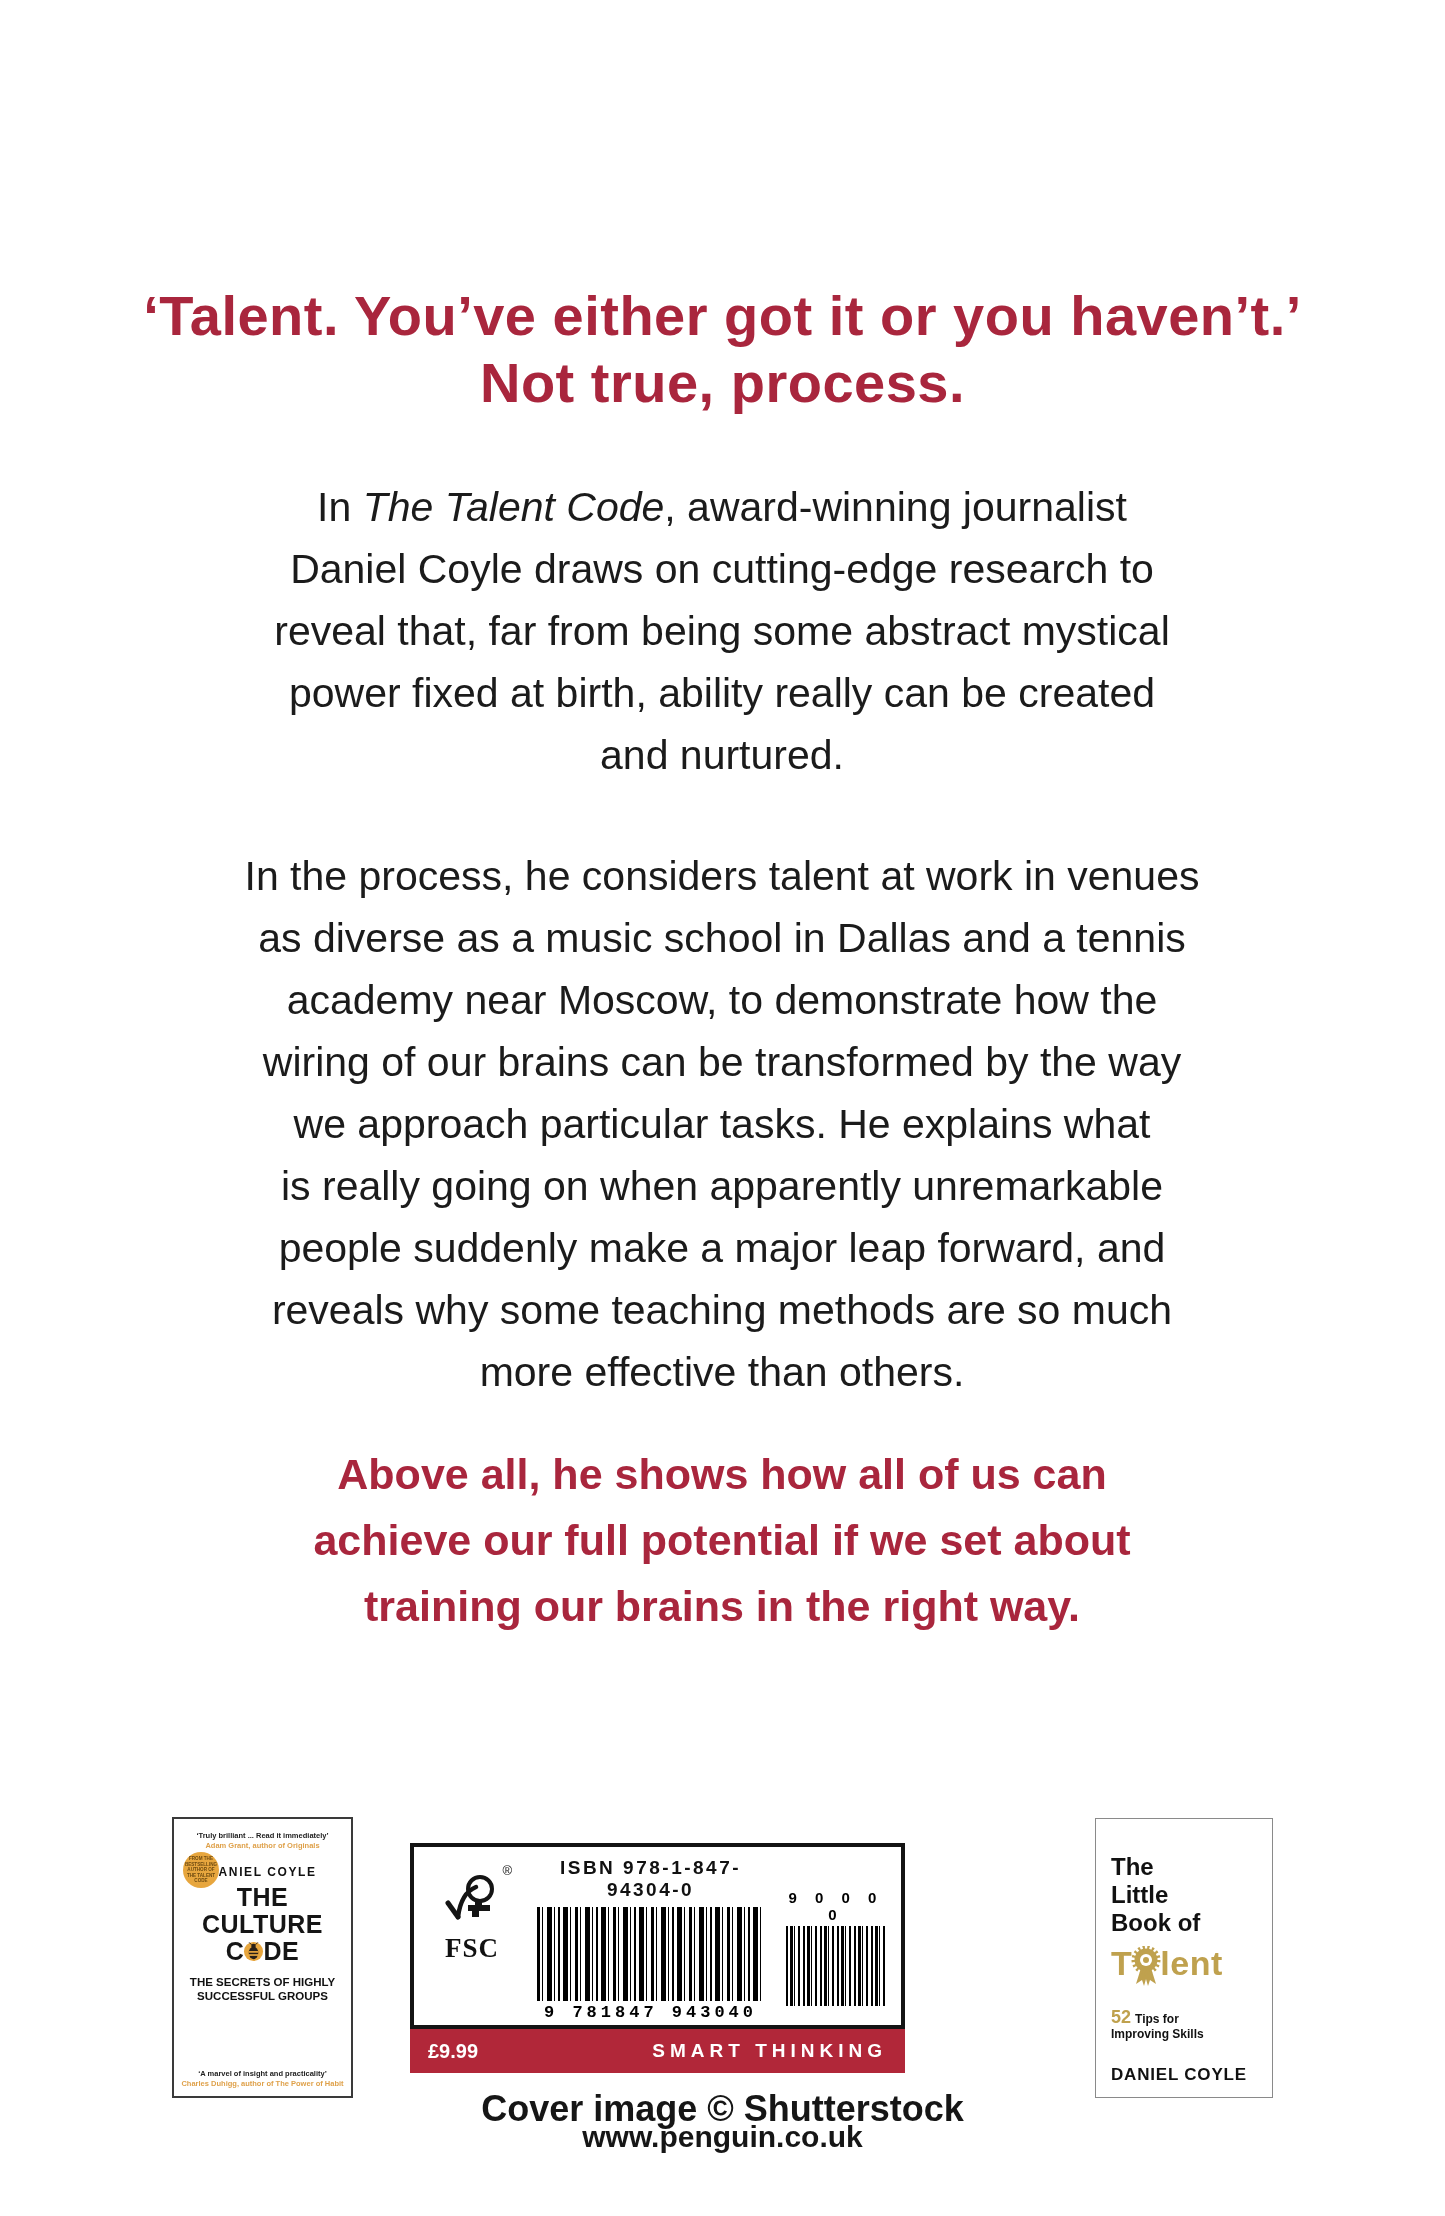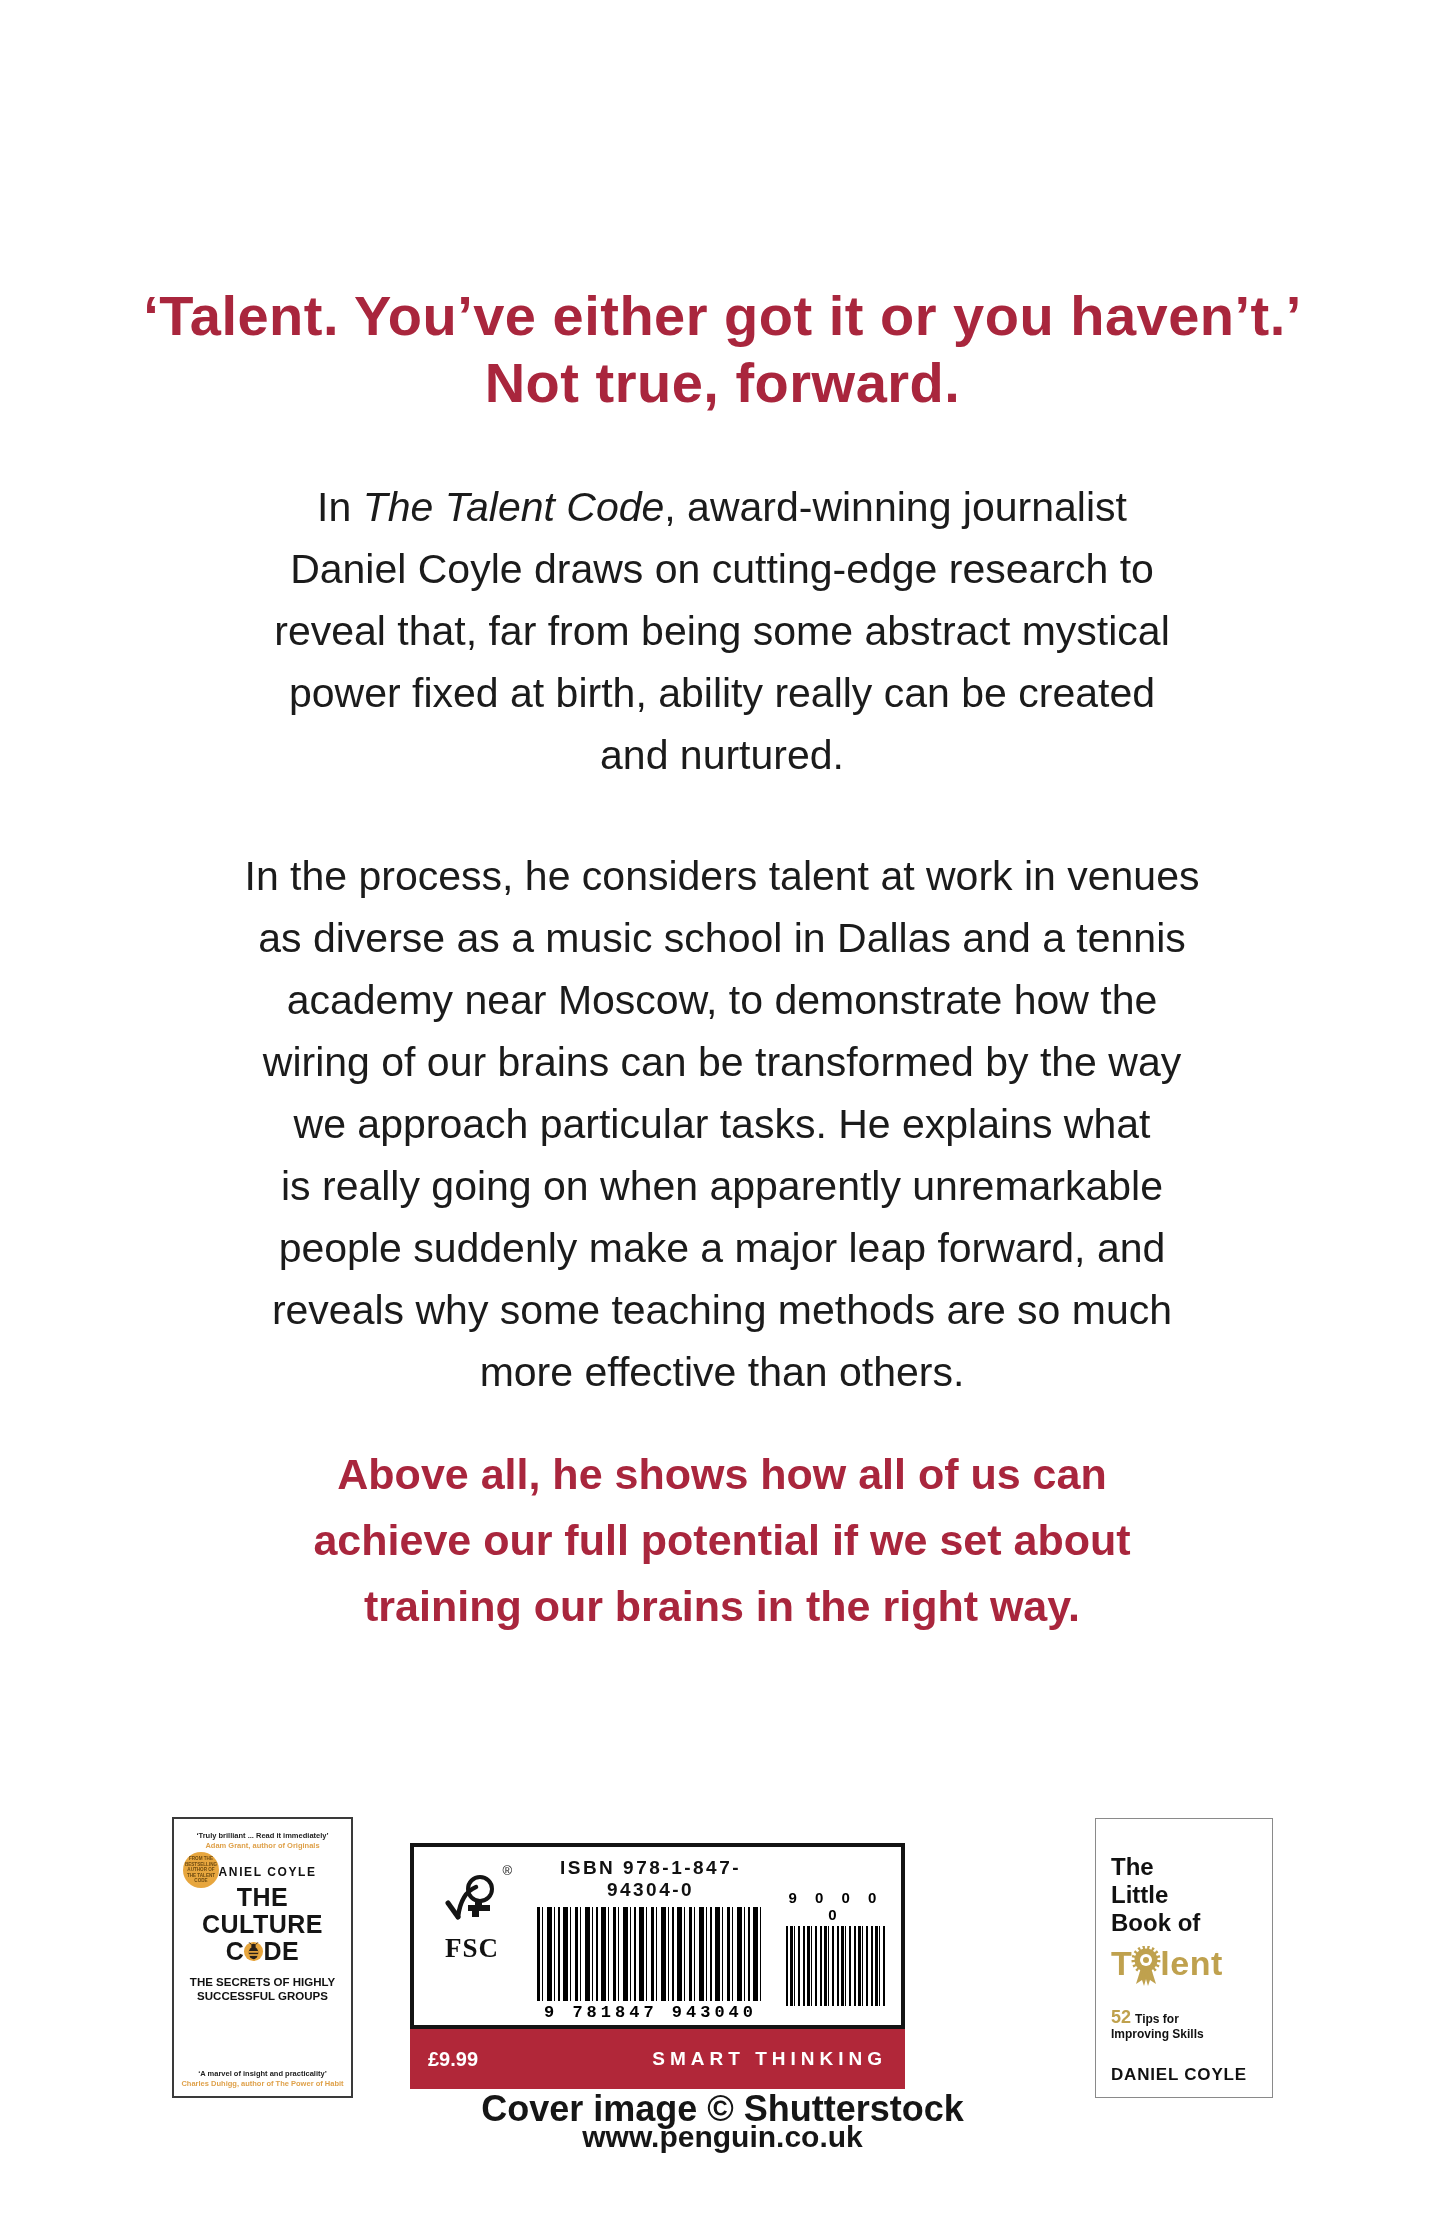--- a/index.html
+++ b/index.html
@@ -63,42 +63,42 @@
   .isbn-right{width:106px;text-align:center;padding-top:36px;}
   .price-code{font-size:15px;font-weight:bold;letter-spacing:7px;color:#000;}
   .barcode-small{
     margin:3px auto 0 auto;width:100px;height:80px;
     background:repeating-linear-gradient(90deg,
       #000 0 2px,#fff 2px 4px,#000 4px 7px,#fff 7px 8px,
       #000 8px 9px,#fff 9px 12px,#000 12px 14px,#fff 14px 17px);
   }
   .price-band{
     background:#b12739;height:44px;display:flex;align-items:center;
-    justify-content:space-between;padding:8px 18px;color:#fff;
+    justify-content:space-between;padding:0 18px;color:#fff;
   }
   .price{font-size:20px;font-weight:bold;}
   .series{font-size:19px;font-weight:bold;letter-spacing:5px;}
   
   .talent{left:1095px;top:1818px;width:178px;height:280px;border:1px solid #8a8a8a;padding:34px 0 0 15px;text-align:left;}
   .tb-line{font-size:24px;font-weight:800;line-height:28px;color:#111;}
   .tb-talent{margin-top:7px;font-size:34px;font-weight:800;color:#bfa14e;letter-spacing:.5px;}
   .rosette{display:inline-block;vertical-align:-13px;margin:0 -1px;}
   .tb-tips{margin-top:14px;font-size:12px;font-weight:bold;color:#111;line-height:15px;}
   .tb-52{font-size:18px;font-weight:800;color:#bfa14e;margin-right:4px;}
   .tb-author{position:absolute;bottom:12px;left:15px;font-size:17px;font-weight:800;letter-spacing:.8px;color:#111;}
   
   .credit{position:absolute;top:2088px;left:0;width:1445px;text-align:center;font-size:36px;font-weight:600;color:#161616;}
   .site{position:absolute;top:2120px;left:0;width:1445px;text-align:center;font-size:30px;font-weight:600;color:#161616;}
 </style>
 </head>
 <body>
 
 <div class="headline">
   <div>‘Talent. You’ve either got it or you haven’t.’</div>
-  <div>Not true, forward.</div>
+  <div>Not true, process.</div>
 </div>
 
 <div class="bodytext intro">
   <div><span>In </span><em>The Talent Code</em><span>, award-winning journalist</span></div>
   <div class="lines">Daniel Coyle draws on cutting-edge research to
 reveal that, far from being some abstract mystical
 power fixed at birth, ability really can be created
 and nurtured.</div>
 </div>
 

